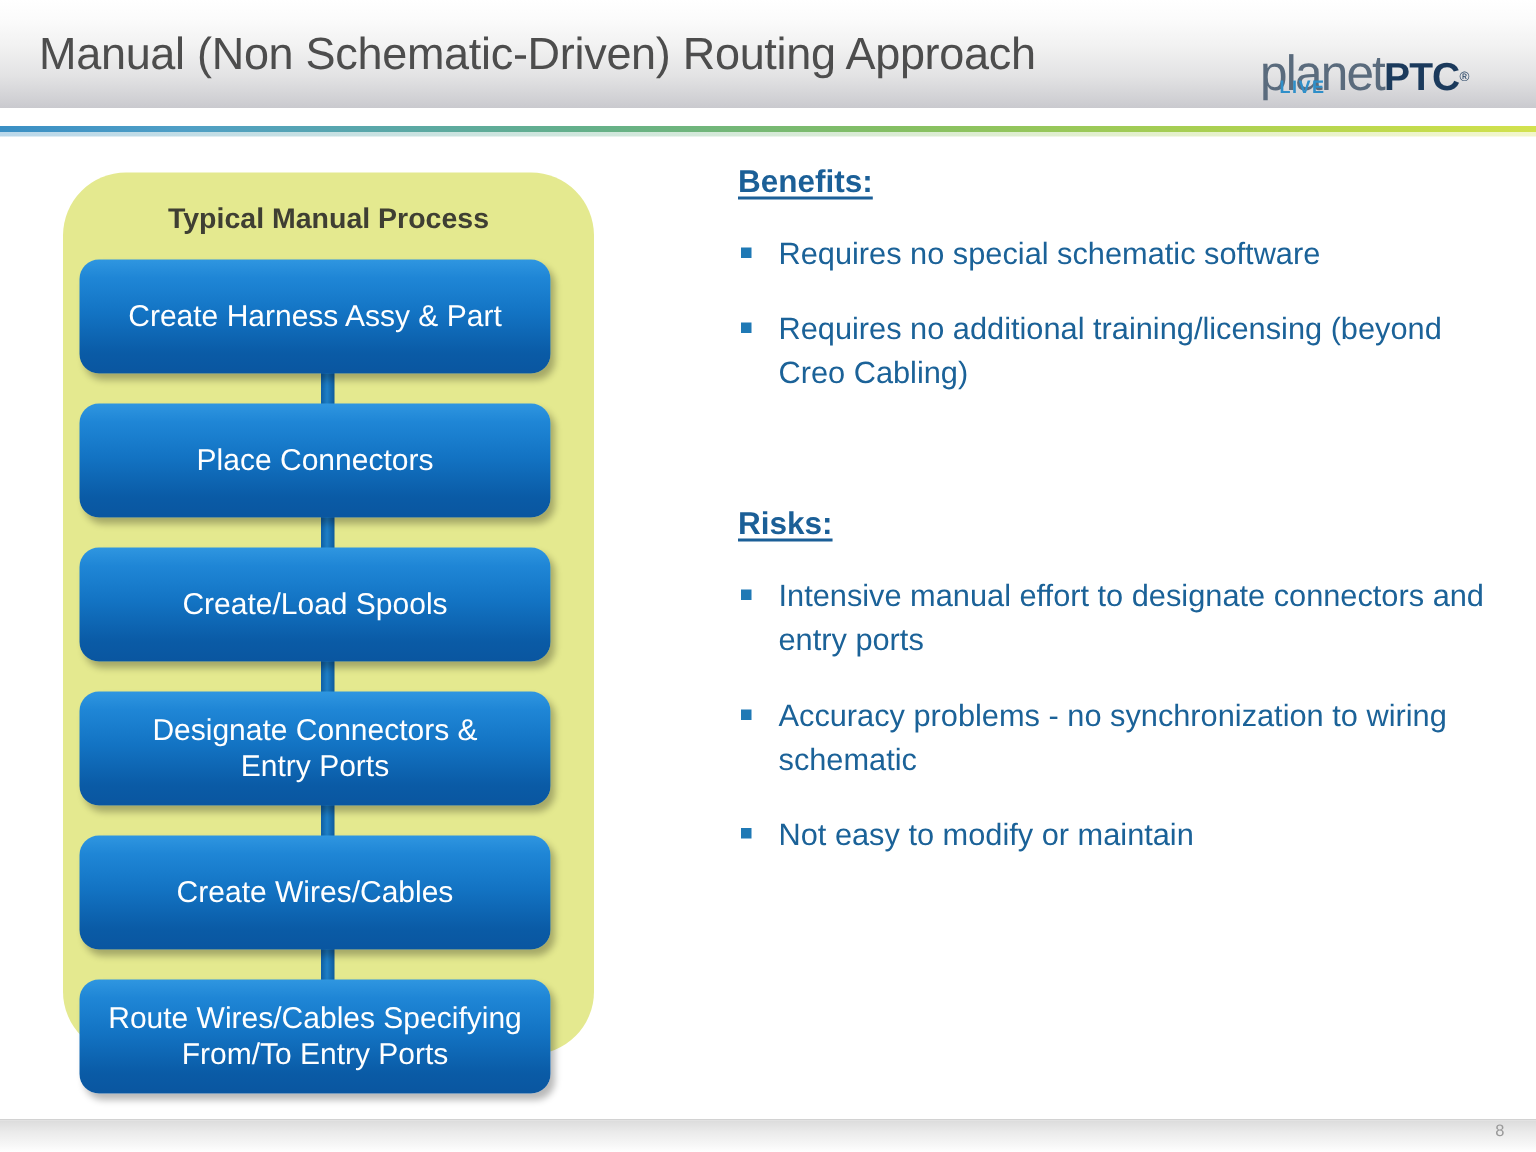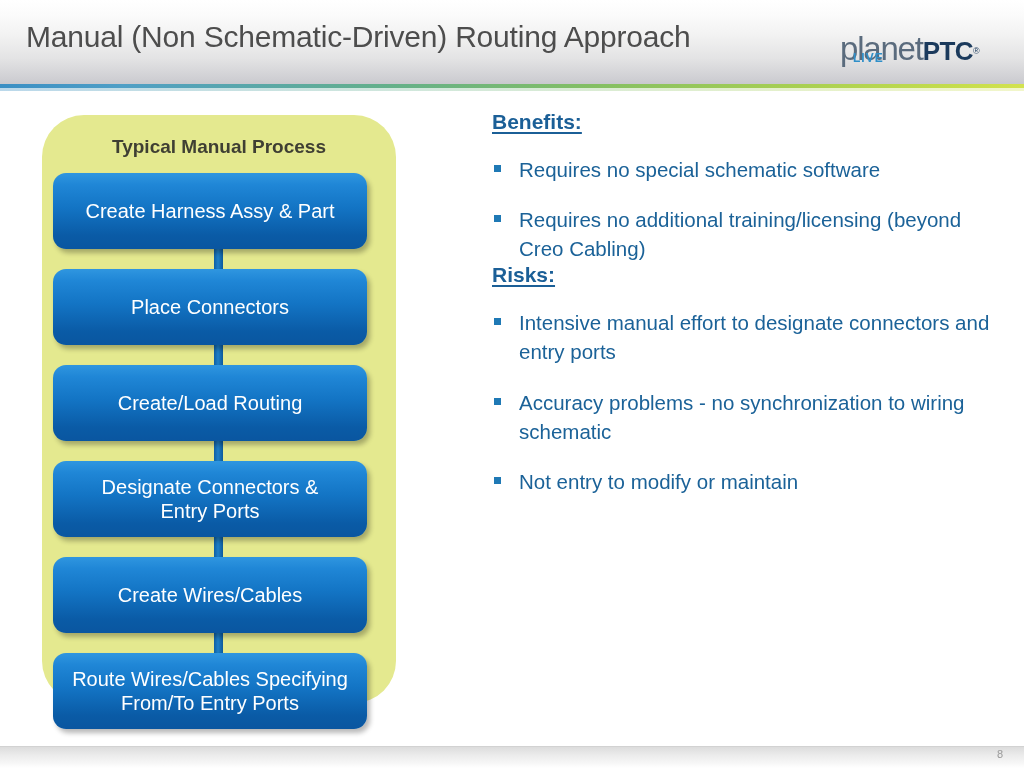--- a/index.html
+++ b/index.html
@@ -23,21 +23,21 @@
     height: 768px;
     background: #ffffff;
   }
 
   
   .header {
     position: absolute;
     left: 0;
     top: 0;
     width: 1024px;
-    height: 84px;
+    height: 72px;
     background: linear-gradient(to bottom,
         #ffffff 0%,
         #fbfbfb 18%,
         #f2f2f2 42%,
         #e3e3e4 70%,
         #cfcfd3 94%,
         #c9c9ce 100%);
   }
   .header-title {
     position: absolute;
@@ -223,21 +223,21 @@
   }
   .bullet-item .sq {
     position: absolute;
     left: 2px;
     top: 10px;
     width: 7px;
     height: 7px;
     background: #1f79b5;
   }
   #benefits-heading { margin-bottom: 16px; text-decoration: underline; }
-  #risks-block { }
+  #risks-block { margin-top: 75px; }
   #risks-heading { margin-bottom: 2px; }
 
   
   .footer {
     position: absolute;
     left: 0;
     top: 747px;
     width: 1024px;
     height: 21px;
     background: linear-gradient(to bottom, #dcdcdc 0%, #ebebeb 38%, #f7f7f7 78%, #ffffff 100%);
@@ -291,21 +291,21 @@
       <div class="step-wrap">
         <div class="connector"></div>
         <div class="step-box">
           <span class="step-label">Place Connectors</span>
         </div>
       </div>
 
       <div class="step-wrap">
         <div class="connector"></div>
         <div class="step-box">
-          <span class="step-label">Create/Load Routing</span>
+          <span class="step-label">Create/Load Spools</span>
         </div>
       </div>
 
       <div class="step-wrap">
         <div class="connector"></div>
         <div class="step-box wide">
           <span class="step-label">Designate Connectors &amp;
 Entry Ports</span>
         </div>
       </div>
@@ -349,21 +349,21 @@
         <li class="bullet-item">
           <span class="sq"></span>
           <span>Intensive manual effort to designate connectors and entry ports</span>
         </li>
         <li class="bullet-item">
           <span class="sq"></span>
           <span>Accuracy problems - no synchronization to wiring schematic</span>
         </li>
         <li class="bullet-item">
           <span class="sq"></span>
-          <span>Not entry to modify or maintain</span>
+          <span>Not easy to modify or maintain</span>
         </li>
       </ul>
     </div>
 
   </div>
 
   <div class="footer-top-line"></div>
   <div class="footer"></div>
   <div class="page-number">8</div>
 

